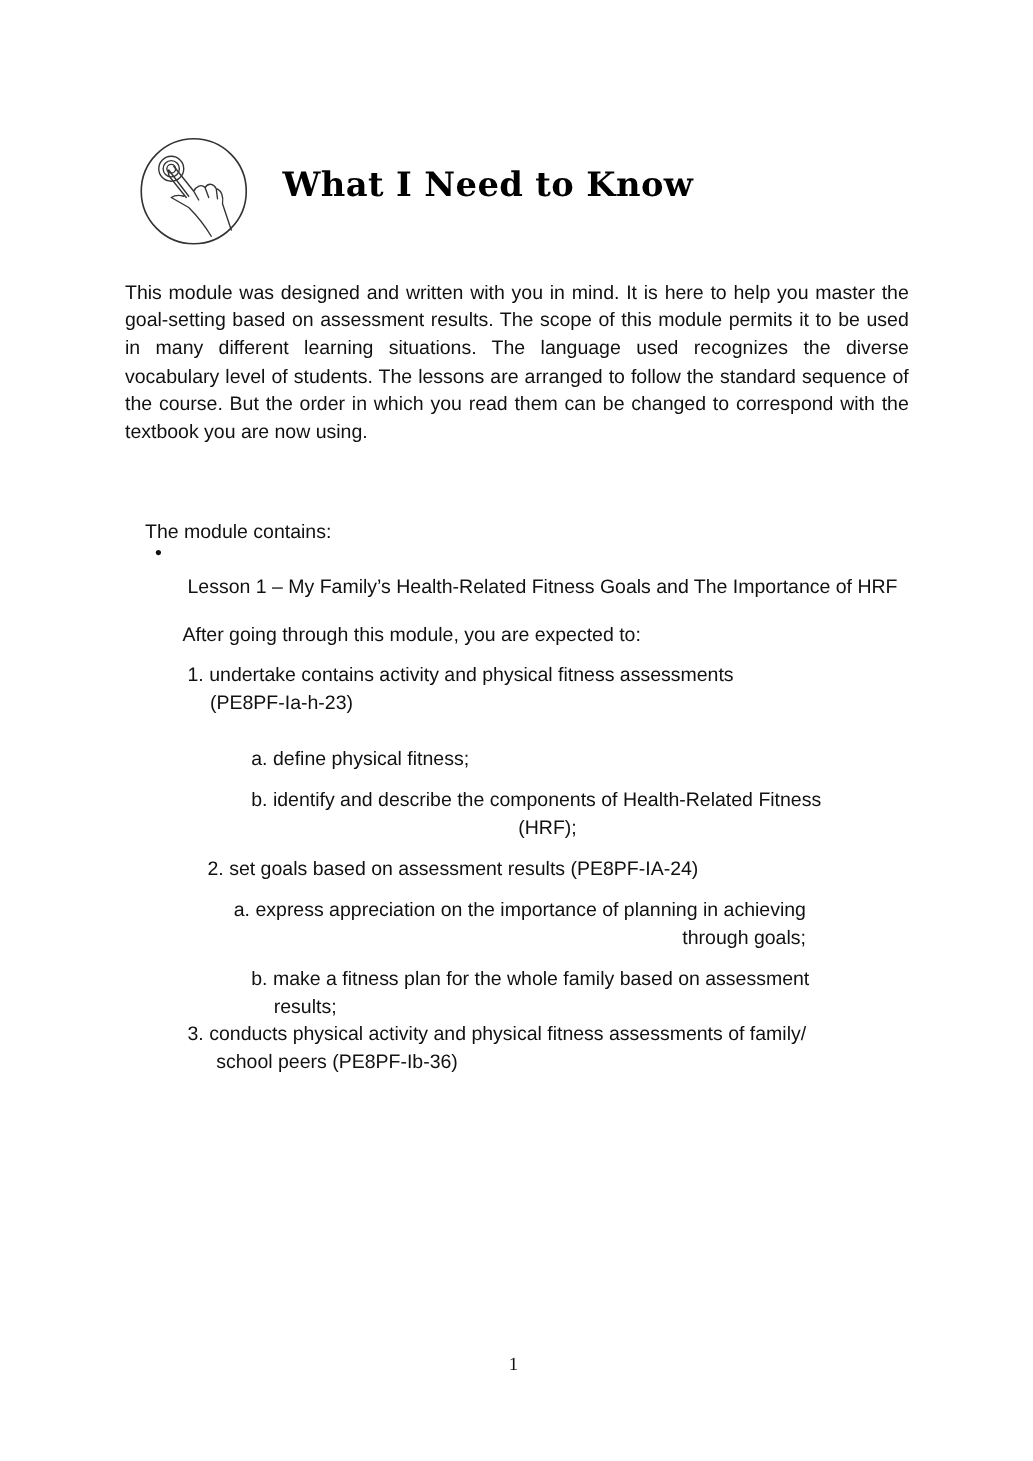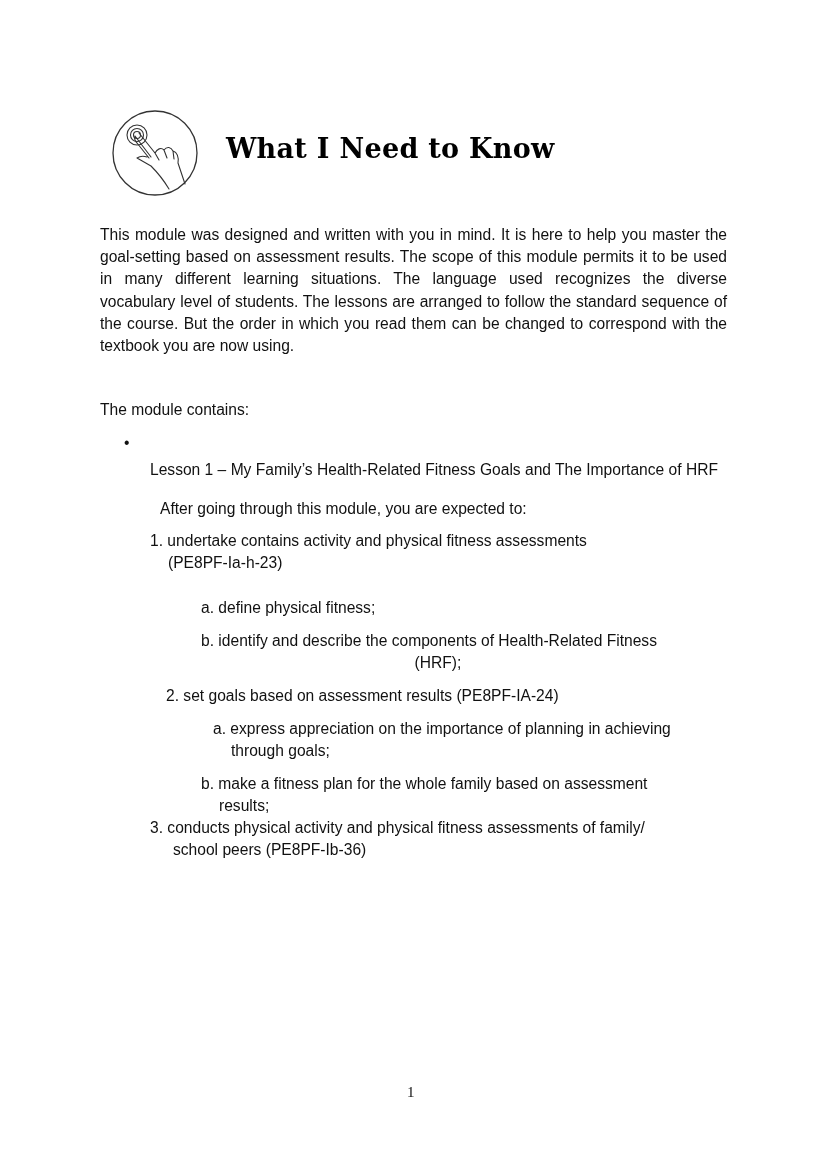--- a/index.html
+++ b/index.html
@@ -3,25 +3,25 @@
 <meta charset="utf-8">
 <style>
   html, body { margin: 0; padding: 0; background: #ffffff; }
   body { width: 826px; height: 1169px; position: relative; overflow: hidden;
          font-family: "Liberation Sans", sans-serif; color: #111; }
   .header-icon { position: absolute; left: 111px; top: 109px; width: 88px; height: 88px; }
   .title { position: absolute; left: 226px; top: 133px; font-family: "DejaVu Serif", serif;
            font-weight: bold; font-size: 27px; letter-spacing: 0.3px; color: #000; }
   .intro { position: absolute; left: 100px; top: 224px; width: 627px; font-size: 15.6px;
            line-height: 22.2px; text-align: justify; margin: 0; }
-  .contains { position: absolute; left: 100px; top: 401px; font-size: 15.6px; margin: 0; text-align: right; }
+  .contains { position: absolute; left: 100px; top: 401px; font-size: 15.6px; margin: 16px; text-align: right; }
   .lesson { position: absolute; left: 120px; top: 432px; width: 607px; font-size: 15.6px; line-height: 22px; }
   .lesson .bullet { position: absolute; left: 4px; top: 0; }
   .lesson .text { margin-left: 30px; text-align: justify; margin-top: 27px; }
-  .objectives-intro { position: absolute; left: 160px; top: 500px; font-size: 15.6px; }
+  .objectives-intro { position: absolute; left: 146px; top: 500px; font-size: 15.6px; }
   .obj { position: absolute; font-size: 15.6px; line-height: 22px; }
   .page-number { position: absolute; left: 407px; top: 1084px; font-family: "Liberation Serif", serif;
                  font-size: 15px; }
 </style>
 </head>
 <body>
 
 <svg class="header-icon" viewBox="0 0 88 88">
   <circle cx="44" cy="44" r="42" fill="none" stroke="#333" stroke-width="1.3"></circle>
   <circle cx="26" cy="26" r="10" fill="none" stroke="#333" stroke-width="1.1"></circle>
@@ -57,21 +57,21 @@
 <div class="obj" style="left:201px; top:630px;text-align:center;">
   <span>b.</span>
   <span>identify and describe the components of Health-Related Fitness</span><br>
   <span style="padding-left:18px">(HRF);</span>
 </div>
 
 <div class="obj" style="left:166px; top:685px;">
   <span>2.</span>
   <span>set goals based on assessment results (PE8PF-IA-24)</span>
 </div>
-<div class="obj" style="left:213px; top:718px;">
+<div class="obj" style="left:187px; top:718px;text-align:right;">
   <span>a.</span>
   <span>express appreciation on the importance of planning in achieving</span><br>
   <span style="padding-left:18px">through goals;</span>
 </div>
 <div class="obj" style="left:201px; top:773px;">
   <span>b.</span>
   <span>make a fitness plan for the whole family based on assessment</span><br>
   <span style="padding-left:18px">results;</span>
 </div>
 

